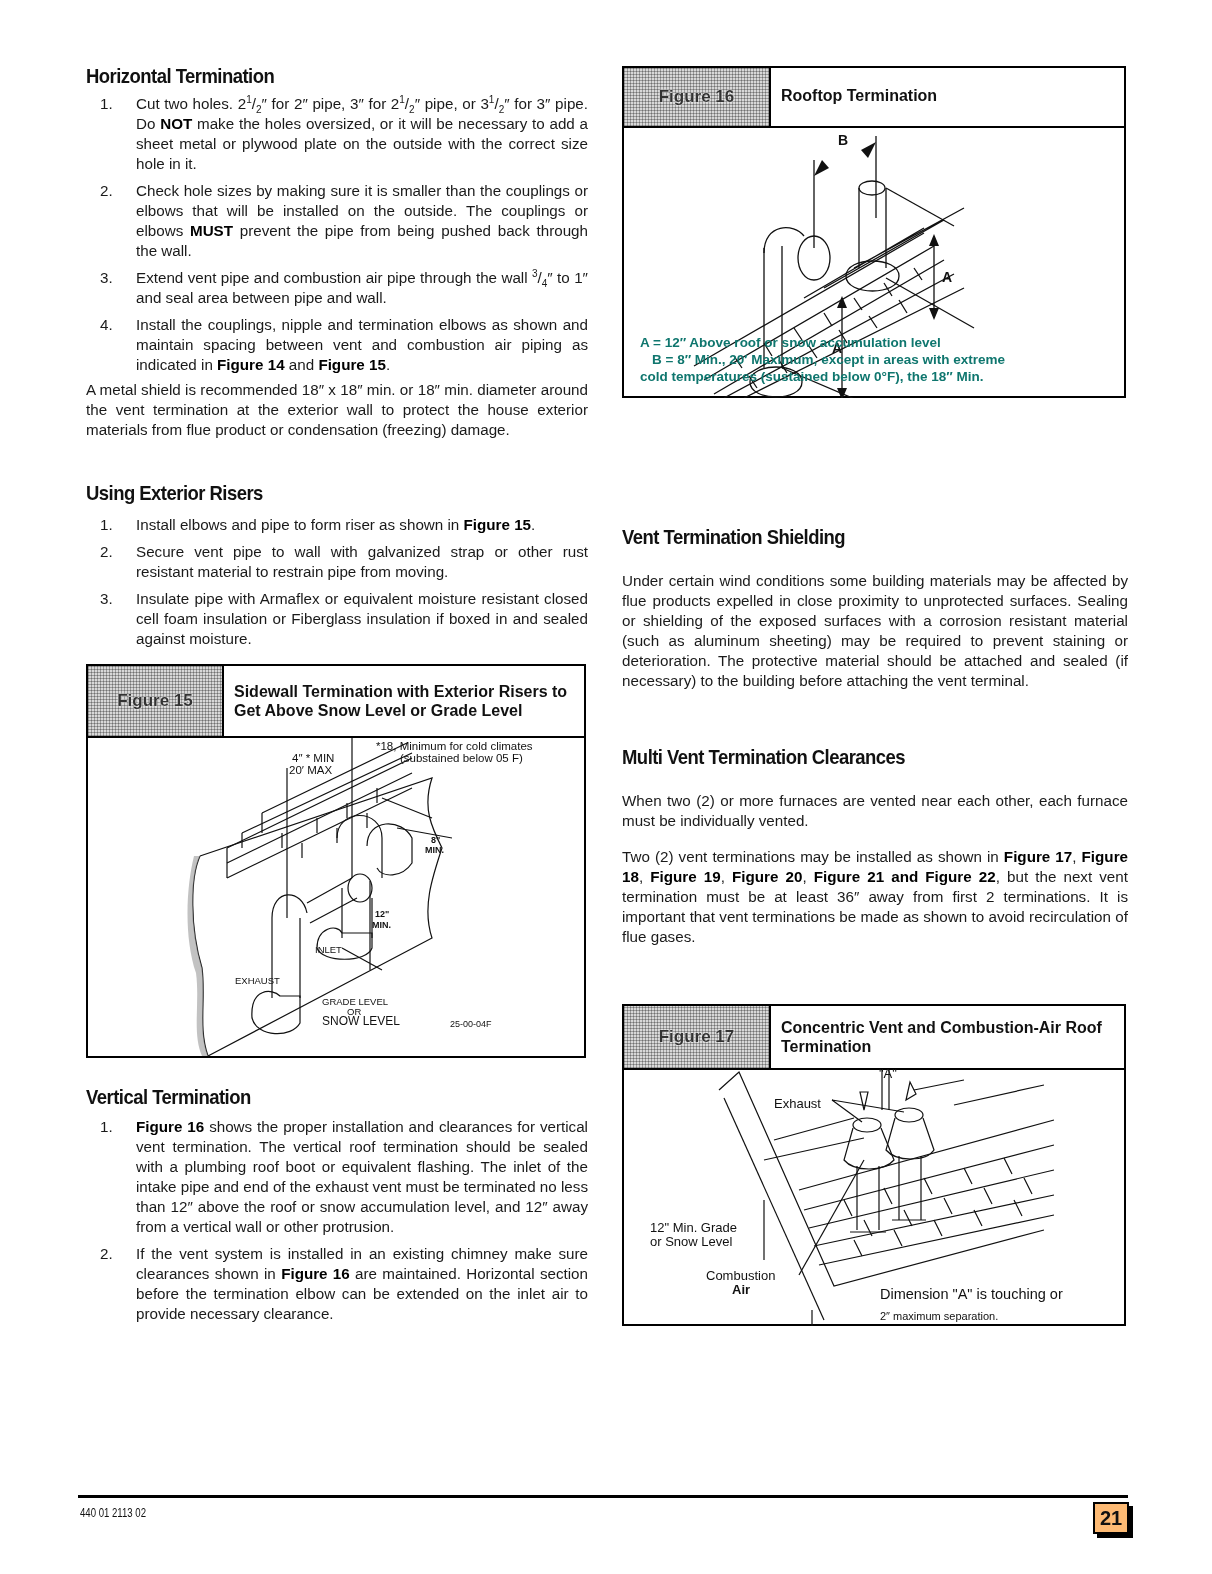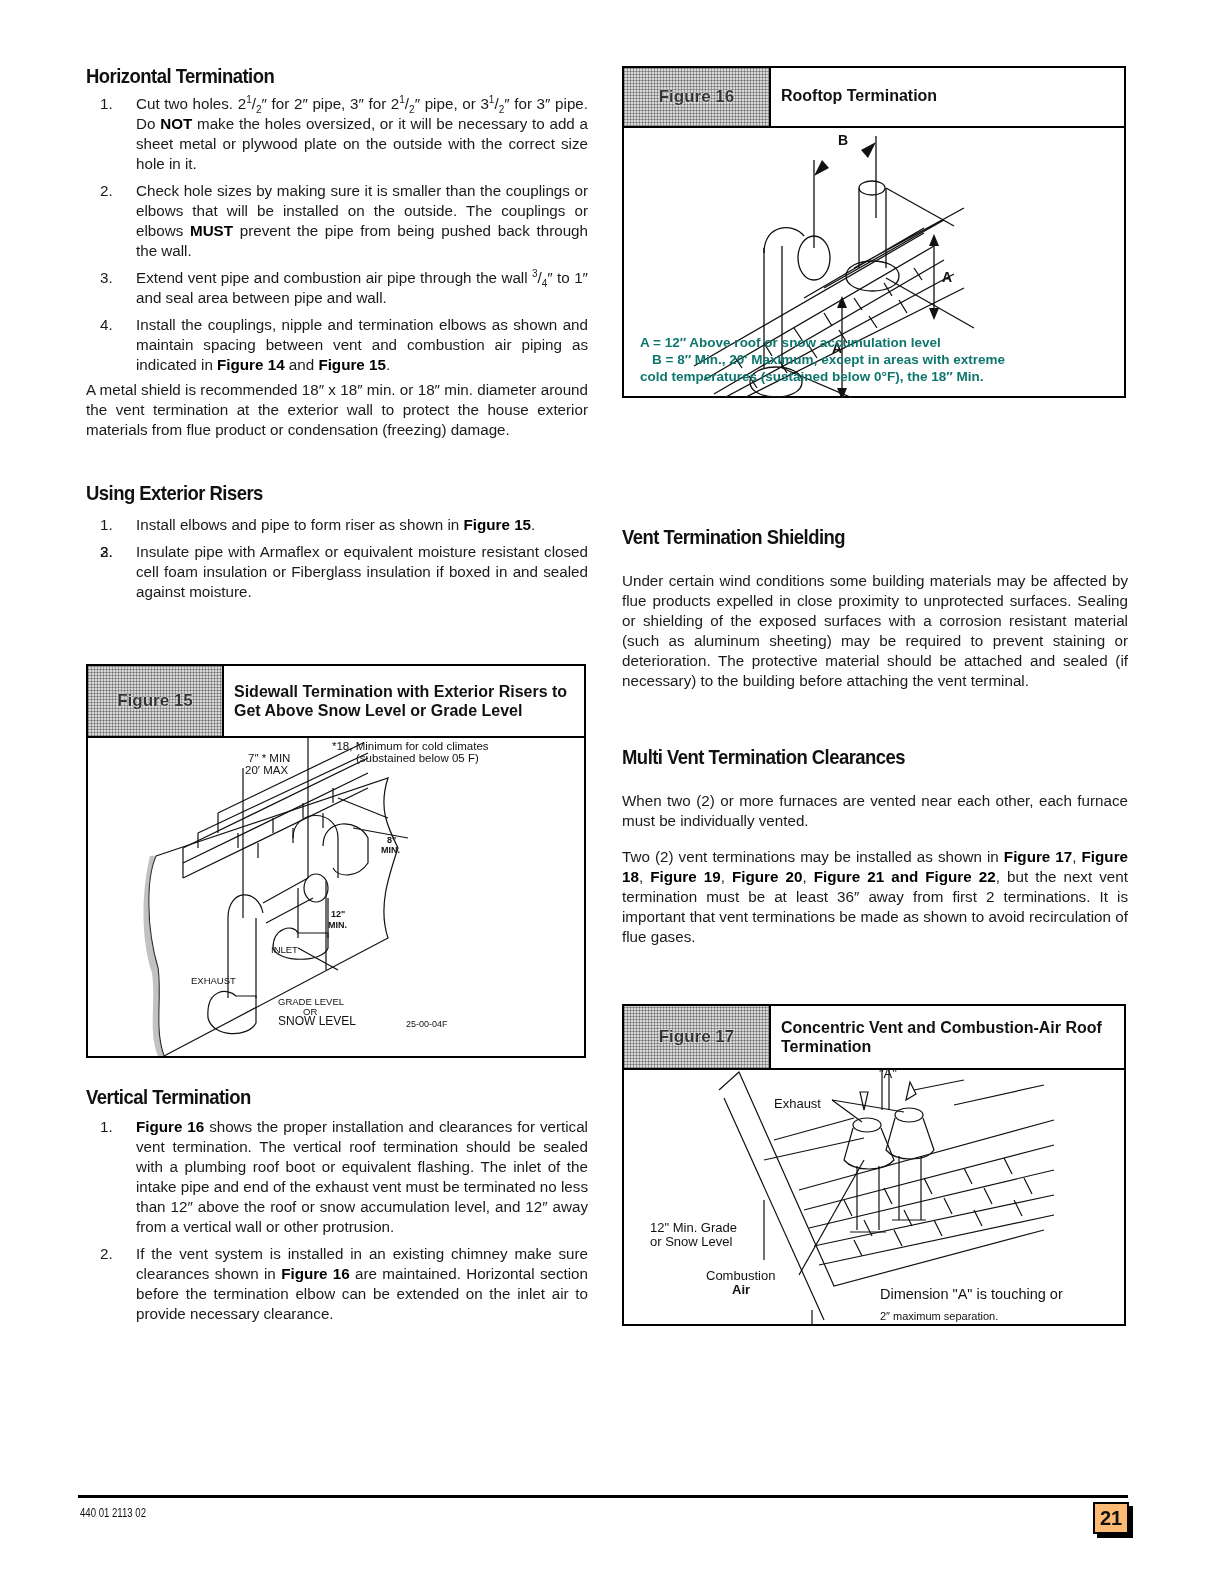--- a/index.html
+++ b/index.html
@@ -50,31 +50,31 @@
     <li><span class="num">3.</span><span>Extend vent pipe and combustion air pipe through the wall <sup>3</sup>/<sub>4</sub>″ to 1″ and seal area between pipe and wall.</span></li>
     <li><span class="num">4.</span><span>Install the couplings, nipple and termination elbows as shown and maintain spacing between vent and combustion air piping as indicated in <b>Figure 14</b> and <b>Figure 15</b>.</span></li>
   </ol>
   <p class="p" style="margin-top:-2px;">A metal shield is recommended 18″ x 18″ min. or 18″ min. diameter around the vent termination at the exterior wall to protect the house exterior materials from flue product or condensation (freezing) damage.</p>
 </div>
 
 <div class="col left" style="top:481px;">
   <h2>Using Exterior Risers</h2>
   <ol class="steps" style="margin-top:10px;">
     <li><span class="num">1.</span><span>Install elbows and pipe to form riser as shown in <b>Figure 15</b>.</span></li>
-    <li><span class="num">2.</span></li>
+    <li><span class="num">2.</span><span>Secure vent pipe to wall with galvanized strap or other rust resistant material to restrain pipe from moving.</span></li>
     <li><span class="num">3.</span><span>Insulate pipe with Armaflex or equivalent moisture resistant closed cell foam insulation or Fiberglass insulation if boxed in and sealed against moisture.</span></li>
   </ol>
 </div>
 
 <div class="fig" style="left:86px; top:664px; width:500px; height:394px;">
   <div class="fig-head" style="height:70px;">
     <div class="fig-label" style="width:134px;">Figure 15</div>
     <div class="fig-title">Sidewall Termination with Exterior Risers to Get Above Snow Level or Grade Level</div>
   </div>
-  <div class="fig-body" style="height:388px;">
+  <div class="fig-body" style="height:388px;margin-left:44px;">
     <svg width="496" height="320" viewBox="0 0 496 320">
       <g fill="none" stroke="#111" stroke-width="1.2">
 
         <path d="M68 118 C58 140 58 190 70 230 C74 260 66 290 76 318"></path>
         <path d="M68 118 L300 40 C290 70 300 90 310 110 C300 140 290 170 300 200 L76 318"></path>
 
         <path d="M95 110 L280 20 M95 125 L280 35 M95 140 L280 50"></path>
         <path d="M130 75 L275 5 M110 95 L280 15"></path>
         <path d="M95 110 L95 140 M110 95 L110 110 M130 75 L130 95"></path>
         <path d="M150 95 L150 110 M185 80 L185 95 M215 65 L215 80 M245 50 L245 65 M170 105 L170 120 M205 90 L205 105 M235 75 L235 90"></path>
@@ -93,21 +93,21 @@
         <path d="M205 100 C205 70 250 70 250 100 L250 140"></path>
         <path d="M235 108 C235 80 270 80 280 100 L280 125 C270 140 250 140 245 130"></path>
         <path d="M210 150 L210 200 M240 160 L240 200"></path>
         <path d="M185 210 C185 190 205 185 210 195 L240 195 L240 210 C235 225 190 225 185 210 Z"></path>
       </g>
 
       <path d="M62 118 C54 150 52 200 64 235 C68 265 60 295 70 318 L76 318 C66 290 74 260 70 230 C58 190 58 140 68 118 Z" fill="#999" opacity="0.6"></path>
     </svg>
     <div class="lbl" style="left:244px; top:2px; font-size:11.5px;">*18, Minimum for cold climates</div>
     <div class="lbl" style="left:268px; top:14px; font-size:11.5px;">(substained below 05 F)</div>
-    <div class="lbl" style="left:160px; top:14px; font-size:11.5px;">7″ * MIN</div>
+    <div class="lbl" style="left:160px; top:14px; font-size:11.5px;">4″ * MIN</div>
     <div class="lbl" style="left:157px; top:26px; font-size:11.5px;">20′  MAX</div>
     <div class="lbl" style="left:299px; top:96px; font-size:9px; font-weight:bold;">8"</div>
     <div class="lbl" style="left:293px; top:106px; font-size:9px; font-weight:bold;">MIN.</div>
     <div class="lbl" style="left:243px; top:170px; font-size:9px; font-weight:bold;">12"</div>
     <div class="lbl" style="left:240px; top:181px; font-size:9px; font-weight:bold;">MIN.</div>
     <div class="lbl" style="left:183px; top:206px; font-size:9.5px;">INLET</div>
     <div class="lbl" style="left:103px; top:237px; font-size:9.5px;">EXHAUST</div>
     <div class="lbl" style="left:190px; top:258px; font-size:9.5px;">GRADE LEVEL</div>
     <div class="lbl" style="left:215px; top:268px; font-size:9.5px;">OR</div>
     <div class="lbl" style="left:190px; top:277px; font-size:12px;">SNOW LEVEL</div>

